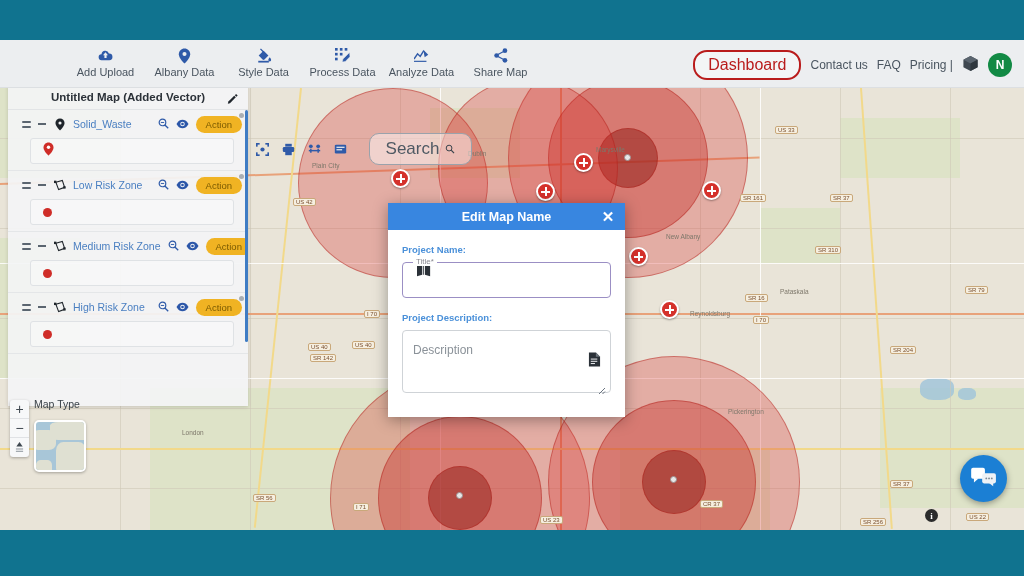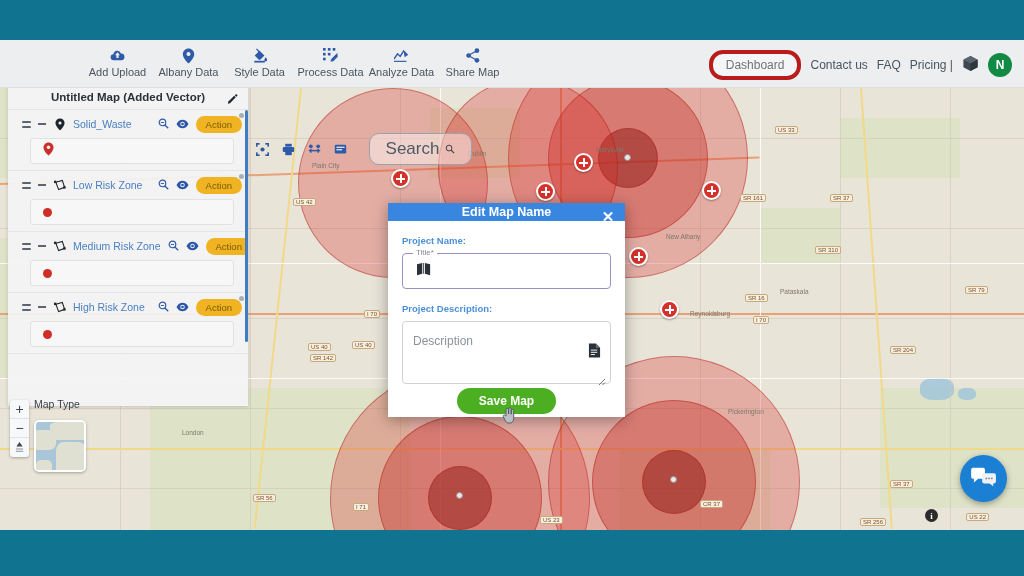--- a/index.html
+++ b/index.html
@@ -41,40 +41,40 @@
     line-height: 12px; letter-spacing: 0.4px;
     display: flex; align-items: center; justify-content: center; gap: 1px;
   }
   .logo-badge {
     display: inline-block; width: 13px; height: 8px;
     background: #f0a500; border-radius: 1px;
     font-size: 6px; color: #fff; line-height: 8px;
   }
 
   .nav-items {
-    position: absolute; left: 84px; top: 4px;
-    display: flex; align-items: flex-start; gap: 4px;
+    position: absolute; left: 72px; top: 4px;
+    display: flex; align-items: flex-start; gap: 12px;
   }
   .nav-item {
     width: 67px; text-align: center; cursor: pointer;
     padding-top: 2px;
   }
   .nav-item .ico { height: 19px; display: flex; align-items: center; justify-content: center; }
   .nav-item .lbl {
     font-size: 11px; color: #4a5560; line-height: 14px;
     white-space: nowrap;
   }
 
   .header-right {
     position: absolute; right: 12px; top: 10px;
     display: flex; align-items: center; gap: 9px;
   }
   .dash-pill {
-    border: 4px solid #b91c1c; border-radius: 14px;
-    padding: 4px 13px; font-size: 12px; color: #737373;
+    border: 2px solid #b91c1c; border-radius: 14px;
+    padding: 4px 13px; font-size: 16px; color: #b91c1c;
     background: #f3f5f6; cursor: pointer;
   }
   .hlink { font-size: 12px; color: #4a5560; cursor: pointer; white-space: nowrap; }
   .avatar {
     width: 24px; height: 24px; border-radius: 50%;
     background: #128a44; color: #fff; font-size: 12px; font-weight: bold;
     display: flex; align-items: center; justify-content: center;
     cursor: pointer;
   }
 
@@ -251,21 +251,21 @@
     position: absolute; right: 9px; top: 5px;
     width: 16px; height: 16px; color: #fff; font-size: 15px; font-weight: bold;
     display: flex; align-items: center; justify-content: center; cursor: pointer;
     line-height: 1;
   }
   .dlg-body { padding: 14px 14px 0 14px; flex: 1; }
   .fld-label { font-size: 9.5px; color: #4a90d9; font-weight: bold; margin-bottom: 7px; }
   .title-field {
     position: relative; height: 36px;
     border: 1px solid #9b8fc4; border-radius: 4px;
-    display: flex; align-items: center; padding: 0 8px 0 13px;
+    display: flex; align-items: flex-start; padding: 0 8px 0 13px;
   }
   .title-legend {
     position: absolute; left: 10px; top: -6px;
     background: #fff; padding: 0 3px; font-size: 8px; color: #8a8a93;
   }
   .title-value {
     flex: 1; font-size: 12.5px; color: #20262c;
     white-space: nowrap; overflow: hidden;
     font-family: "Liberation Sans", sans-serif;
   }
@@ -768,24 +768,16 @@
             </svg>
           </span>
           <span class="desc-resize">
             <svg width="8" height="8" viewBox="0 0 8 8">
               <line x1="7" y1="1" x2="1" y2="7" stroke="#6b7480" stroke-width="1"></line>
               <line x1="7" y1="4.5" x2="4.5" y2="7" stroke="#6b7480" stroke-width="1"></line>
             </svg>
           </span>
         </div>
       </div>
-      <div class="dlg-foot">
-        <button class="save-btn">Save Map</button>
-        <span class="cursor-hand">
-          <svg width="14" height="18" viewBox="0 0 14 18">
-            <path d="M4 10 L4 3.6 a1.3 1.3 0 0 1 2.6 0 L6.6 8 L6.6 3 a1.3 1.3 0 0 1 2.6 0 L9.2 8.3 L9.2 4.4 a1.3 1.3 0 0 1 2.5 0 L11.7 12.5 c0 2.8 -1.6 4.6 -4.2 4.6 c-2.6 0 -3.8 -1.4 -4.6 -3.2 L1.4 10.8 a1.1 1.1 0 0 1 1.8 -1.3 Z" fill="#b9bec4" stroke="#4c5560" stroke-width="0.9"></path>
-          </svg>
-        </span>
-      </div>
     </div>
   </div>
 
 </div>
 
 </body></html>

